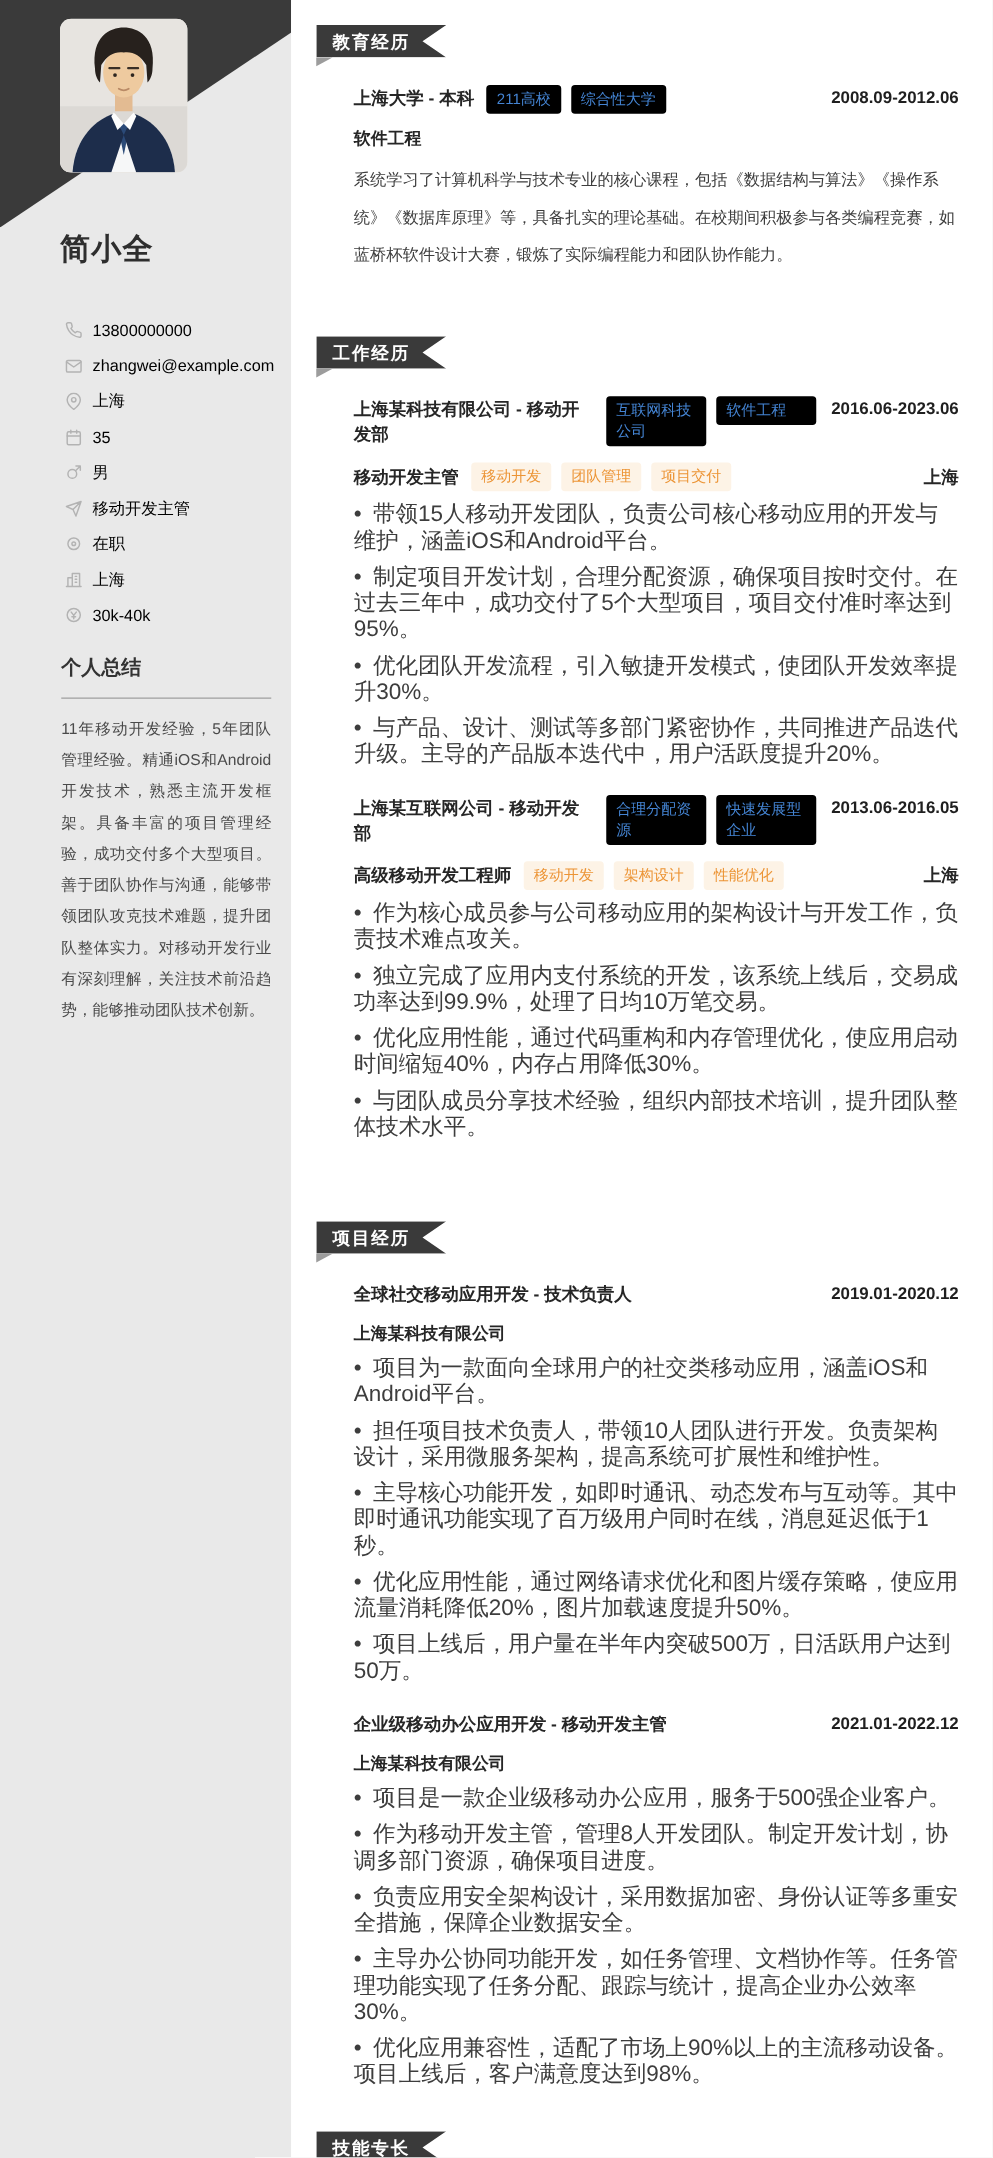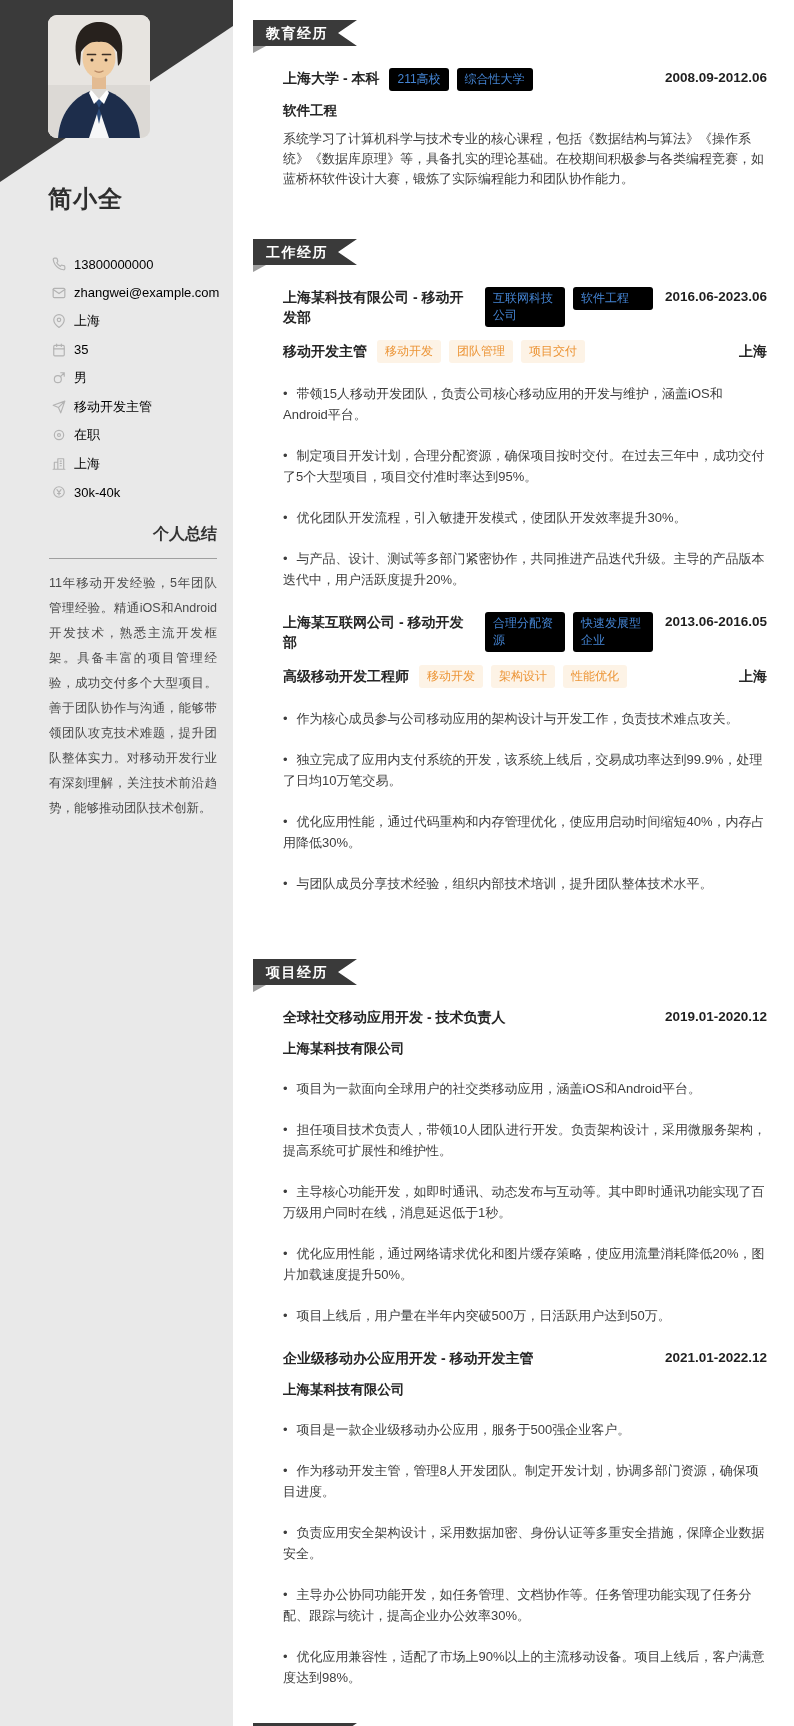--- a/index.html
+++ b/index.html
@@ -14,21 +14,21 @@
         overflow:hidden;background:#e7e5e2;}
   .photo svg{display:block;width:100%;height:100%;}
   .name{position:absolute;left:48px;top:183px;margin:0;font-size:24px;font-weight:700;
         color:#2e2e2e;letter-spacing:1px;}
   .contact{position:absolute;left:52px;top:250px;margin:0;padding:0;list-style:none;}
   .contact li{display:flex;align-items:center;height:28.5px;font-size:13px;color:#000000;}
   .cicon{width:14px;height:14px;margin-right:8px;display:inline-flex;flex:none;}
   .cicon svg{width:14px;height:14px;stroke:#b3b3b3;fill:none;stroke-width:2;
         stroke-linecap:round;stroke-linejoin:round;}
   .summary-block{position:absolute;left:49px;top:524px;width:168px;}
-  .summary-title{margin:0;font-size:16px;font-weight:700;color:#333;text-align:right;}
+  .summary-title{margin:0;font-size:16px;font-weight:700;color:#333;}
   .summary-hr{border:none;border-top:1px solid #9f9f9f;margin:13px 0 0;}
   .summary-text{margin:12px 0 0;font-size:12.5px;line-height:25px;color:#4a4a4a;text-align:justify;}
 
   
   .main{position:absolute;left:233px;top:0;width:561px;height:100%;background:#fff;
         padding:0 27px 0 50px;box-sizing:border-box;}
   .ribbon-wrap{position:relative;height:26px;width:104px;margin-left:-30px;}
   .ribbon-flag{position:absolute;left:0;top:0;width:104px;height:26px;background:#3a3a3a;
         clip-path:polygon(0 0,100% 0,calc(100% - 19px) 50%,100% 100%,0 100%);}
   .ribbon-label{position:absolute;left:13px;top:0;line-height:26px;color:#fff;font-size:14px;
@@ -47,23 +47,23 @@
   .tag{font-size:12px;line-height:17px;padding:3px 8px;border-radius:3px;}
   .tag.blue{background:#000000;color:#4484d3;}
   .tag.orange{background:#fdf3e6;color:#ec9435;white-space:nowrap;flex:none;}
   .date{margin-left:auto;font-size:13.5px;font-weight:700;color:#1f1f1f;
         white-space:nowrap;line-height:20px;}
   .role-row{display:flex;align-items:center;margin-top:13px;}
   .role{font-size:14px;font-weight:700;color:#262626;margin-right:10px;white-space:nowrap;}
   .role-row .tags{margin-left:0;}
   .loc{margin-left:auto;font-size:14px;font-weight:700;color:#262626;}
   .subhead{margin-top:11px;font-size:13.5px;font-weight:700;color:#262626;}
-  .para{margin:9px 0 0;font-size:13px;line-height:20px;color:#3d3d3d;}
+  .para{margin:9px 0 0;font-size:13px;line-height:30px;color:#3d3d3d;}
   .bullets{list-style:none;margin:2px 0 0;padding:0;}
-  .bullets li{font-size:13px;line-height:21px;color:#3d3d3d;margin-top:20px;}
+  .bullets li{font-size:18px;line-height:21px;color:#3d3d3d;margin-top:8px;}
   .bullets li::before{content:"•";margin-right:9px;color:#3d3d3d;}
   .sec-body{margin-top:22px;}
   .entry2{margin-top:22px;}
   .proj-company{margin-top:13px;font-size:13.5px;font-weight:700;color:#262626;}
 
   
   .skill-grid{display:grid;grid-template-columns:1fr 1fr;column-gap:35px;row-gap:16px;
         width:415px;margin-top:34px;}
   .skill-row{display:flex;align-items:center;height:22px;}
   .skill-name{font-size:13.5px;font-weight:700;color:#262626;margin-right:12px;white-space:nowrap;}

